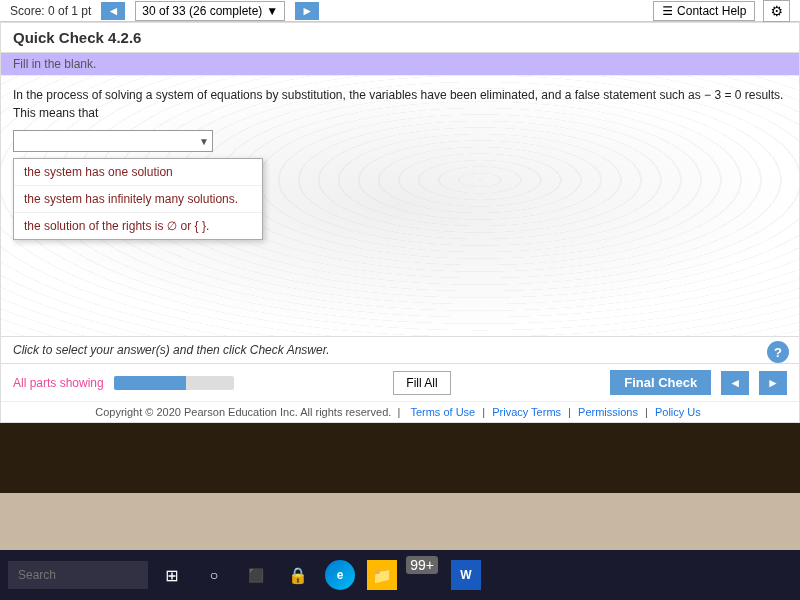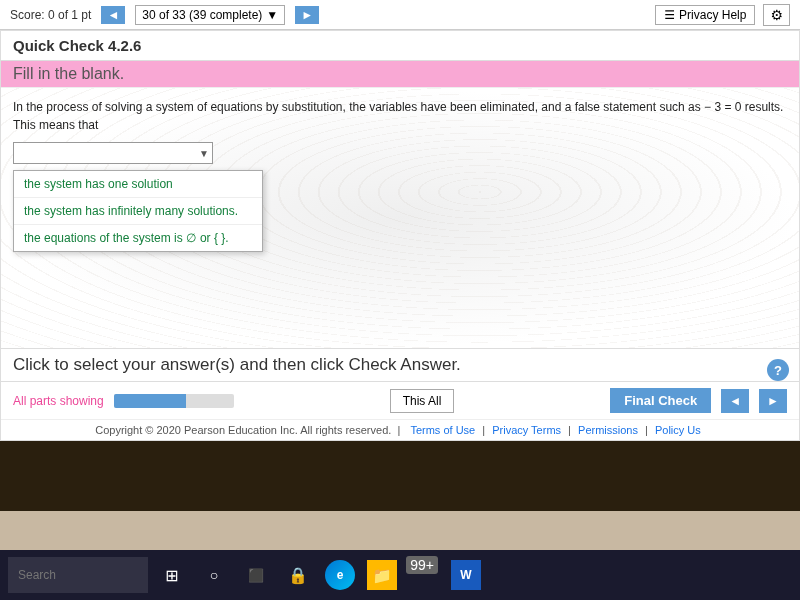--- a/index.html
+++ b/index.html
@@ -14,21 +14,21 @@
     }
 
     
     .score-bar {
       background: #fff;
       border-bottom: 1px solid #ccc;
       display: flex;
       align-items: center;
       justify-content: space-between;
       padding: 4px 10px;
-      height: 30px;
+      height: 22px;
     }
     .score-left { display: flex; align-items: center; gap: 10px; }
     .score-text { font-size: 12px; color: #333; }
     .nav-btn {
       background: #5b9bd5;
       color: white;
       border: none;
       padding: 2px 6px;
       cursor: pointer;
       font-size: 12px;
@@ -75,23 +75,23 @@
     .title-bar {
       background: #fff;
       padding: 6px 12px;
       border-bottom: 1px solid #ddd;
     }
     .title-bar h2 { font-size: 15px; font-weight: bold; color: #333; }
 
     
     .fill-instruction {
       padding: 4px 12px;
-      font-size: 16px;
+      font-size: 12px;
       color: #555;
-      background: #f9a8d4;
+      background: #c4b5fd;
       border-bottom: 1px solid #eee;
     }
 
     
     .question-area {
       padding: 10px 12px;
       background: #fff;
       position: relative;
       min-height: 260px;
       background-image: radial-gradient(ellipse at center, rgba(200,200,200,0.3) 0%, rgba(255,255,255,0.0) 70%);
@@ -137,33 +137,34 @@
       left: 0;
       width: 250px;
       background: #fff;
       border: 1px solid #aaa;
       z-index: 10;
       box-shadow: 2px 2px 6px rgba(0,0,0,0.2);
     }
     .dropdown-option {
       padding: 6px 10px;
       font-size: 12px;
-      color: #15803d;
+      color: #7f1d1d;
       cursor: pointer;
       border-bottom: 1px solid #eee;
     }
     .dropdown-option:last-child { border-bottom: none; }
 
     
     .bottom-instruction {
       padding: 6px 12px;
-      font-size: 17px;
+      font-size: 12px;
       color: #333;
       border-top: 1px solid #ddd;
       background: #fff;
+      font-style: italic;
     }
 
     
     .bottom-bar {
       display: flex;
       align-items: center;
       justify-content: space-between;
       padding: 6px 12px;
       background: #fff;
       border-top: 1px solid #ddd;
@@ -249,21 +250,21 @@
       gap: 6px;
       z-index: 100;
     }
     .taskbar-search {
       background: rgba(255,255,255,0.1);
       border: none;
       color: white;
       padding: 4px 10px;
       font-size: 12px;
       width: 140px;
-      height: 36px;
+      height: 28px;
     }
     .taskbar-icon {
       width: 36px;
       height: 36px;
       display: flex;
       align-items: center;
       justify-content: center;
       cursor: pointer;
       color: white;
       font-size: 18px;
@@ -327,29 +328,29 @@
     }
   </style>
 </head>
 <body>
 
 <div class="score-bar">
   <div class="score-left">
     <span class="score-text">Score: 0 of 1 pt</span>
     <button class="nav-btn">◄</button>
     <div class="progress-dropdown">
-      <span>30 of 33 (39 complete)</span>
+      <span>30 of 33 (26 complete)</span>
       <span>▼</span>
     </div>
     <button class="nav-btn">►</button>
   </div>
   <div style="display:flex;align-items:center;gap:8px;">
     <button class="question-help-btn">
       <span>☰</span>
-      <span>Privacy Help</span>
+      <span>Contact Help</span>
     </button>
     <button class="gear-btn">⚙</button>
   </div>
 </div>
 
 <div class="main-area">
 
   <div class="title-bar">
     <h2>Quick Check 4.2.6</h2>
   </div>
@@ -371,38 +372,38 @@
         <option value="one">the system has one solution</option>
         <option value="many">the system has infinitely many solutions.</option>
         <option value="empty">the solution of the system is ∅ or { }.</option>
       </select>
       <span class="select-arrow">▼</span>
 
       
       <div class="dropdown-popup">
         <div class="dropdown-option">the system has one solution</div>
         <div class="dropdown-option">the system has infinitely many solutions.</div>
-        <div class="dropdown-option">the equations of the system is ∅ or { }.</div>
+        <div class="dropdown-option">the solution of the rights is ∅ or { }.</div>
       </div>
     </div>
   </div>
 
   <div class="bottom-instruction">
     <span>Click to select your answer(s) and then click Check Answer.</span>
   </div>
 
   <div class="bottom-bar" style="position:relative;">
     <div class="bottom-left">
       <span class="all-parts-label">All parts showing</span>
       <div class="progress-bar-container">
         <div class="progress-bar-fill" style="width: 60%;"></div>
       </div>
     </div>
     <div class="bottom-center">
-      <button class="clear-all-btn">This All</button>
+      <button class="clear-all-btn">Fill All</button>
     </div>
     <div class="bottom-right">
       <button class="final-check-btn">Final Check</button>
       <button class="nav-btn-small">◄</button>
       <button class="nav-btn-small">►</button>
     </div>
 
     <div class="help-circle">?</div>
   </div>
 

